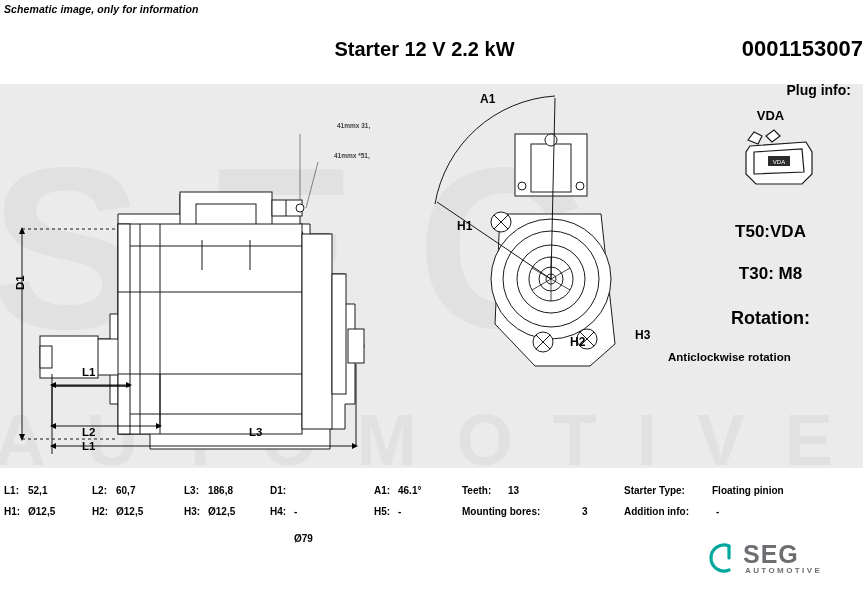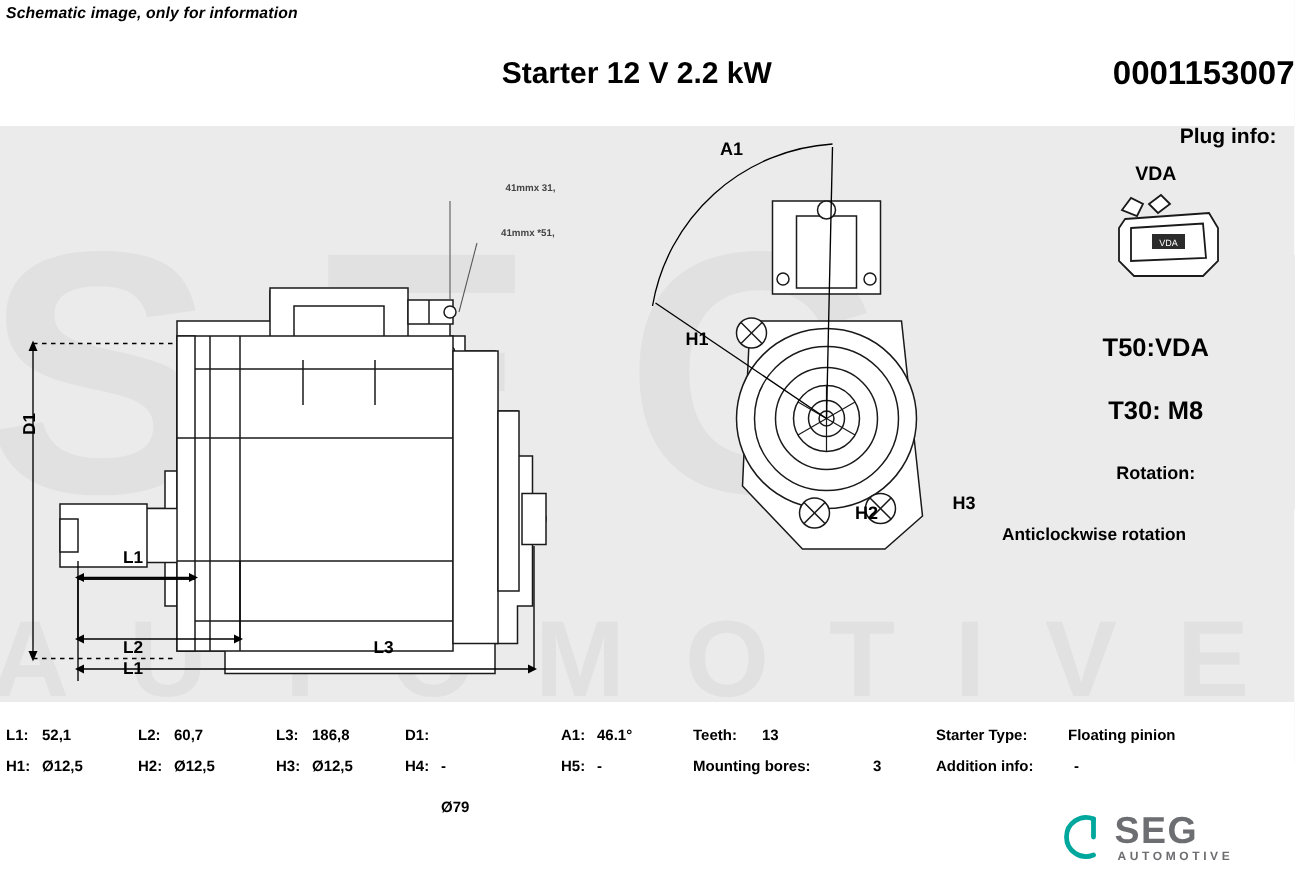--- a/index.html
+++ b/index.html
@@ -136,21 +136,21 @@
     text-align: center;
     font-size: 17px;
     font-weight: bold;
   }
   .info-rot-title {
     position: absolute;
     top: 234px;
     left: 0;
     width: 185px;
     text-align: center;
-    font-size: 12px;
+    font-size: 18px;
     font-weight: bold;
   }
   .info-rot-val {
     position: absolute;
     top: 277px;
     left: -10px;
     width: 195px;
     text-align: left;
     font-size: 11.5px;
     font-weight: bold;

